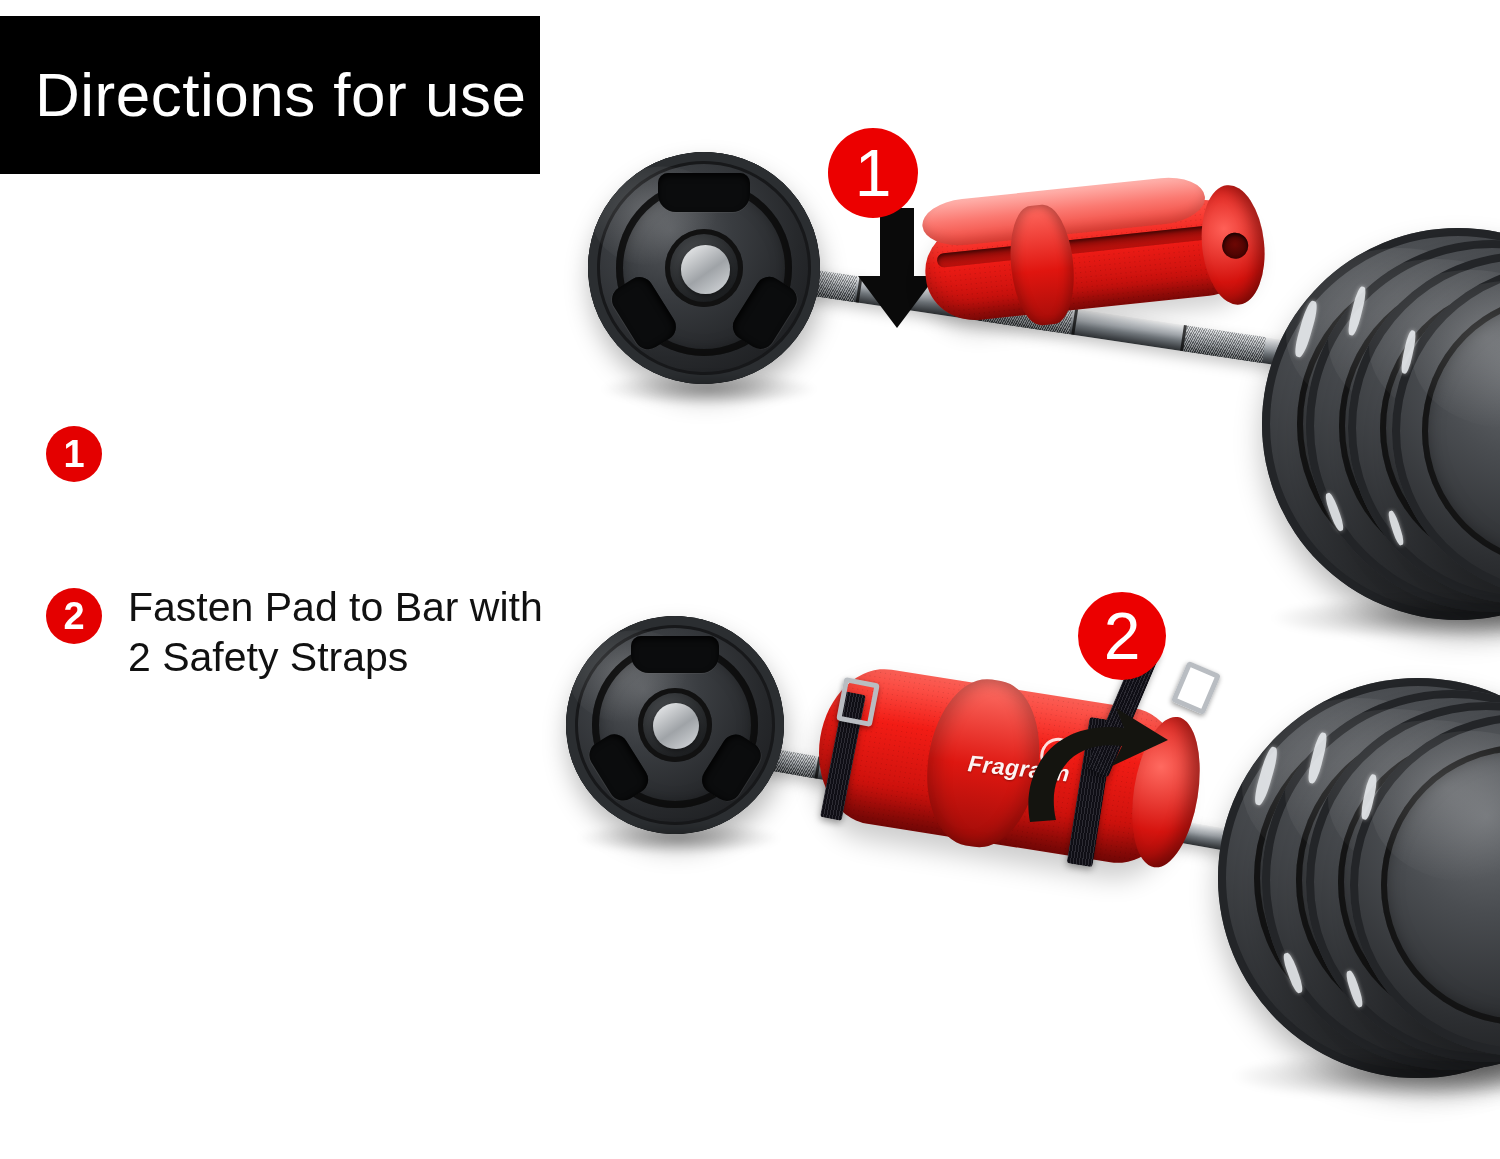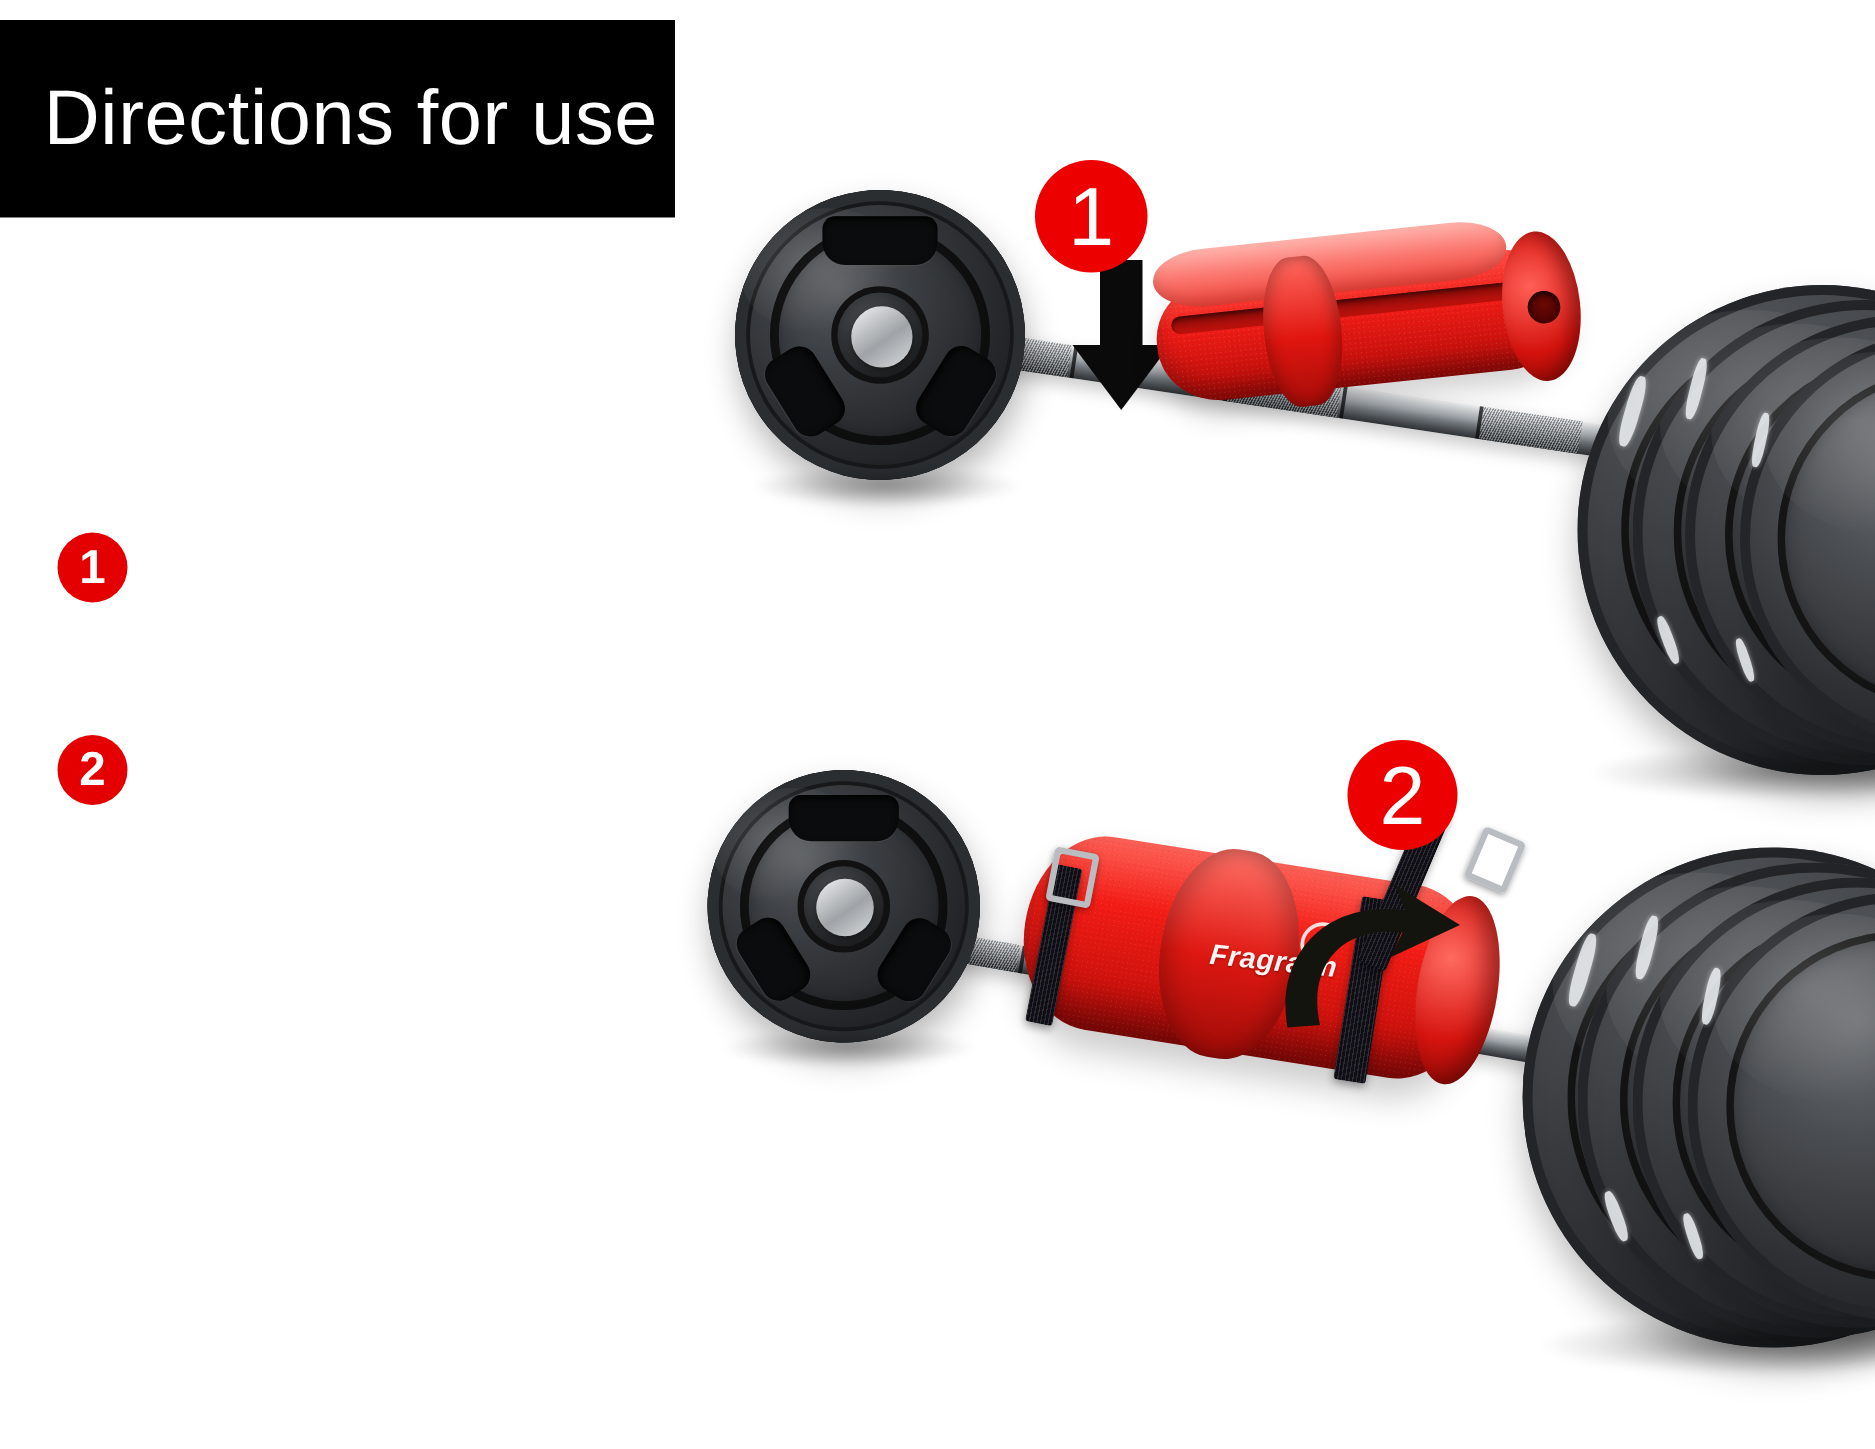--- a/index.html
+++ b/index.html
@@ -250,20 +250,24 @@
   </div>
 
   <div class="steps">
 
     <div class="step-row">
       <div class="step-badge">1</div>
     </div>
 
     <div class="step-row">
       <div class="step-badge">2</div>
+      <div class="step-text">
+        <span class="ln">Fasten Pad to Bar with</span>
+        <span class="ln">2 Safety Straps</span>
+      </div>
     </div>
 
   </div>
 
   <div class="scene" style="left:0;top:0;width:1500px;height:560px;">
 
     <div class="bar" style="left:735px;top:258px;width:640px;height:26px;transform:rotate(8.5deg);transform-origin:left center;">
       <div class="knurl" style="left:60px;width:62px;"></div>
       <div class="ring" style="left:58px;"></div>
       <div class="ring" style="left:124px;"></div>

